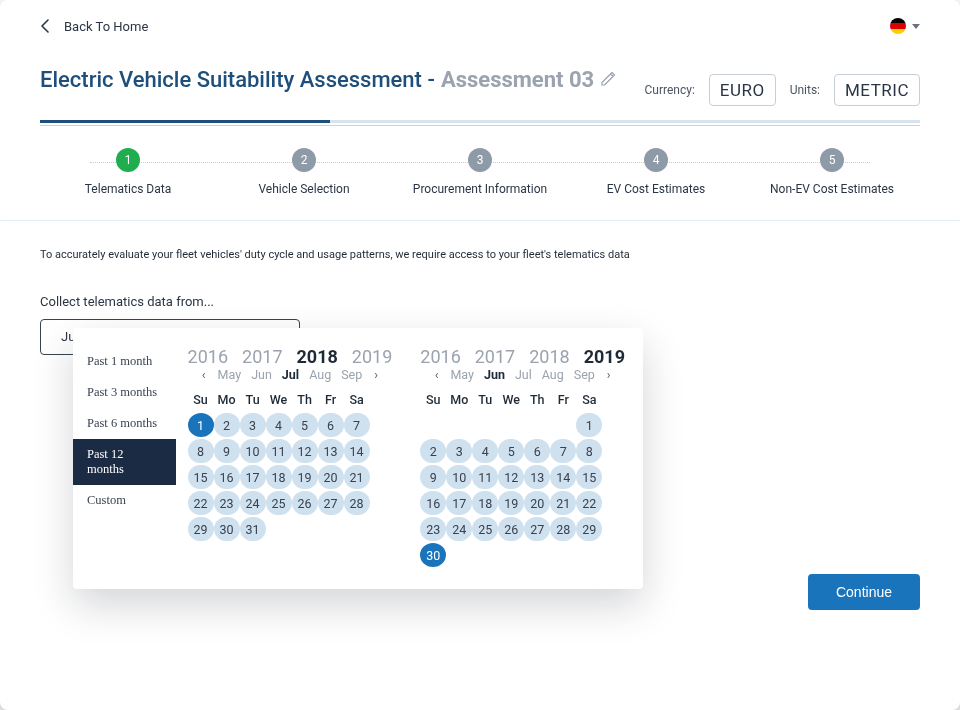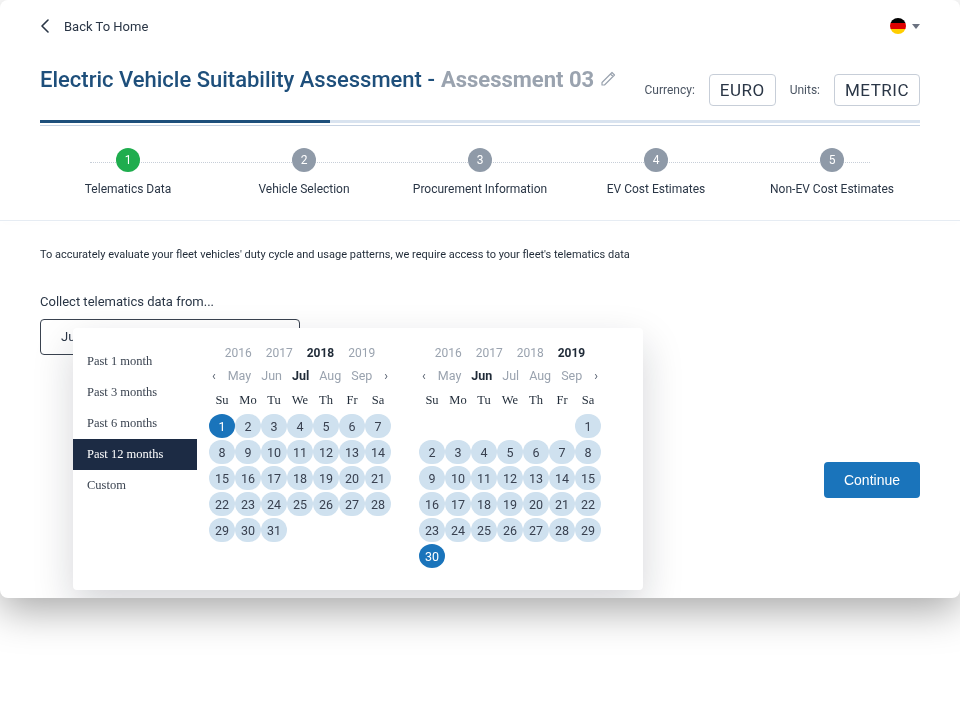--- a/index.html
+++ b/index.html
@@ -1,17 +1,17 @@
 <!DOCTYPE html>
 <html><head>
 <meta charset="utf-8">
 <style>
   * { box-sizing: border-box; margin: 0; padding: 0; }
   html, body { width: 960px; height: 710px; font-family: -apple-system, BlinkMacSystemFont, "Segoe UI", Roboto, "Helvetica Neue", Arial, sans-serif; background: #fff; color: #1f2a37; }
-  .app { width: 960px; height: 598px; background: #fff; position: relative; overflow: hidden; border-radius: 8px; box-shadow: 0 12px 40px rgba(0,0,0,0.35); }
+  .app { width: 960px; height: 710px; background: #fff; position: relative; overflow: hidden; border-radius: 8px; box-shadow: 0 12px 40px rgba(0,0,0,0.35); }
   .header { padding: 18px 40px 0 40px; }
   .backline { display: flex; align-items: center; justify-content: space-between; font-size: 13px; color: #2a3646; }
   .back { display: flex; align-items: center; gap: 14px; cursor: pointer; }
   .back svg { width: 10px; height: 14px; }
   .lang { display: flex; align-items: center; gap: 6px; cursor: pointer; }
   .flag { width: 16px; height: 16px; border-radius: 50%; background: linear-gradient(to bottom, #000 0 33%, #dd0000 33% 66%, #ffce00 66% 100%); }
   .caret { width: 0; height: 0; border-left: 4px solid transparent; border-right: 4px solid transparent; border-top: 5px solid #6b7280; }
 
   .titlebar { display: flex; align-items: center; justify-content: space-between; margin-top: 18px; gap: 20px; }
   .title { font-size: 22px; font-weight: 500; color: #1e4f7b; display: flex; align-items: center; gap: 6px; flex: 1 1 auto; }
@@ -39,34 +39,34 @@
   .select { margin-top: 10px; width: 260px; height: 36px; border: 1px solid #3a4350; border-radius: 4px; display: flex; align-items: center; justify-content: space-between; padding: 0 20px; font-size: 13px; color: #2a3646; cursor: pointer; background: #fff; }
   .select .chev { font-size: 12px; }
 
   .picker { position: absolute; top: 328px; left: 73px; width: 570px; background: #fff; box-shadow: 0 16px 40px rgba(17,24,39,0.18); border-radius: 4px; display: flex; z-index: 10; }
   .presets { width: 124px; padding: 18px 0; font-size: 12.5px; color: #3a4350; font-family: Liberation Serif, serif; }
   .presets .item { padding: 8px 14px; cursor: pointer; }
   .presets .item.selected { background: #1c2b44; color: #fff; }
   .cals { flex: 1; display: flex; gap: 28px; padding: 18px 18px 22px 12px; }
 
   .cal { font-size: 12.5px; color: #586273; }
-  .years { display: flex; justify-content: center; gap: 14px; margin-bottom: 8px; font-size: 12px; color: #9aa3af; }
+  .years { display: flex; justify-content: center; gap: 14px; font-size: 18px; color: #9aa3af; }
   .years .y.bold { color: #1f2a37; font-weight: 700; }
   .months { display: flex; align-items: center; justify-content: center; gap: 10px; margin-bottom: 10px; color: #9aa3af; }
   .months .m.bold { color: #1f2a37; font-weight: 700; }
   .months .nav { cursor: pointer; color: #5a6372; padding: 0 2px; }
   .dow { display: grid; grid-template-columns: repeat(7, 26px); gap: 0; color: #1f2a37; font-weight: 500; margin-bottom: 6px; }
-  .dow div { text-align: center; font-family: Liberation Serif, serif; }
+  .dow div { text-align: center; }
   .grid { display: grid; grid-template-columns: repeat(7, 26px); grid-auto-rows: 24px; gap: 2px 0; }
   .cell { display: flex; align-items: center; justify-content: center; border-radius: 12px; cursor: pointer; color: #394150; }
   .cell.empty { visibility: hidden; }
   .cell.range { background: #cfe1ef; color: #394150; }
   .cell.start, .cell.end { background: #1a74bb; color: #fff; border-radius: 50%; }
 
-  .continue { position: absolute; right: 40px; bottom: 100px; background: #1a74bb; color: #fff; border: none; border-radius: 4px; padding: 10px 20px; font-size: 14px; cursor: pointer; }
+  .continue { position: absolute; right: 40px; bottom: 100px; background: #1a74bb; color: #fff; border: none; border-radius: 4px; padding: 10px 28px; font-size: 14px; cursor: pointer; }
 </style>
 </head>
 <body>
 
 <div class="app">
 
   <div class="header">
     <div class="backline">
       <div class="back">
         <svg viewBox="0 0 8 14">

